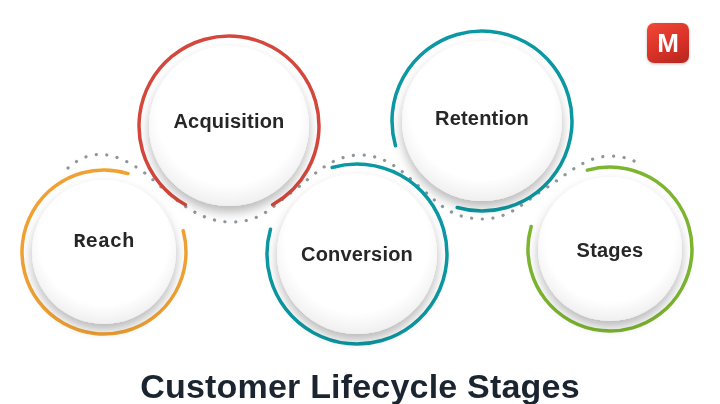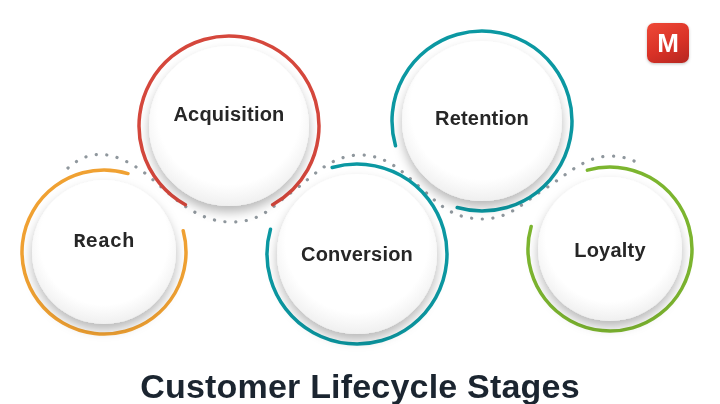--- a/index.html
+++ b/index.html
@@ -19,21 +19,21 @@
   .stage-label {
     position: absolute;
     transform: translate(-50%, -50%);
     font-weight: 700;
     font-size: 20px;
     color: #262626;
     letter-spacing: 0.2px;
     white-space: nowrap;
   }
   #label-reach        { left: 104px; top: 241px; font-family: Liberation Mono, monospace; }
-  #label-acquisition  { left: 229px; top: 114px; }
+  #label-acquisition  { left: 229px; top: 121px; }
   #label-conversion   { left: 357px; top: 254px; }
   #label-retention    { left: 482px; top: 118px; text-align: right; }
   #label-loyalty      { left: 610px; top: 250px; }
   .diagram-title {
     position: absolute;
     left: 0; right: 0;
     top: 367px;
     text-align: center;
     font-weight: 700;
     font-size: 34px;
@@ -110,21 +110,21 @@
     <g>
       <circle cx="610" cy="249" r="82" fill="none" stroke-width="3.5" pathLength="360" stroke-dasharray="302 58" stroke-linecap="round" transform="rotate(-106 610 249)" stroke="#7CB52F"></circle>
       <circle cx="610" cy="249" r="72" fill="url(#whiteGrad)" filter="url(#csh)"></circle>
     </g>
   </svg>
 
   <div class="stage-label" id="label-reach">Reach</div>
   <div class="stage-label" id="label-acquisition">Acquisition</div>
   <div class="stage-label" id="label-conversion">Conversion</div>
   <div class="stage-label" id="label-retention">Retention</div>
-  <div class="stage-label" id="label-loyalty">Loyalty</div>
+  <div class="stage-label" id="label-loyalty">Stages</div>
 
   <div class="diagram-title">Customer Lifecycle Stages</div>
 
   <div class="brand-logo">
     <span>M</span>
   </div>
 
 </div>
 
 </body></html>

